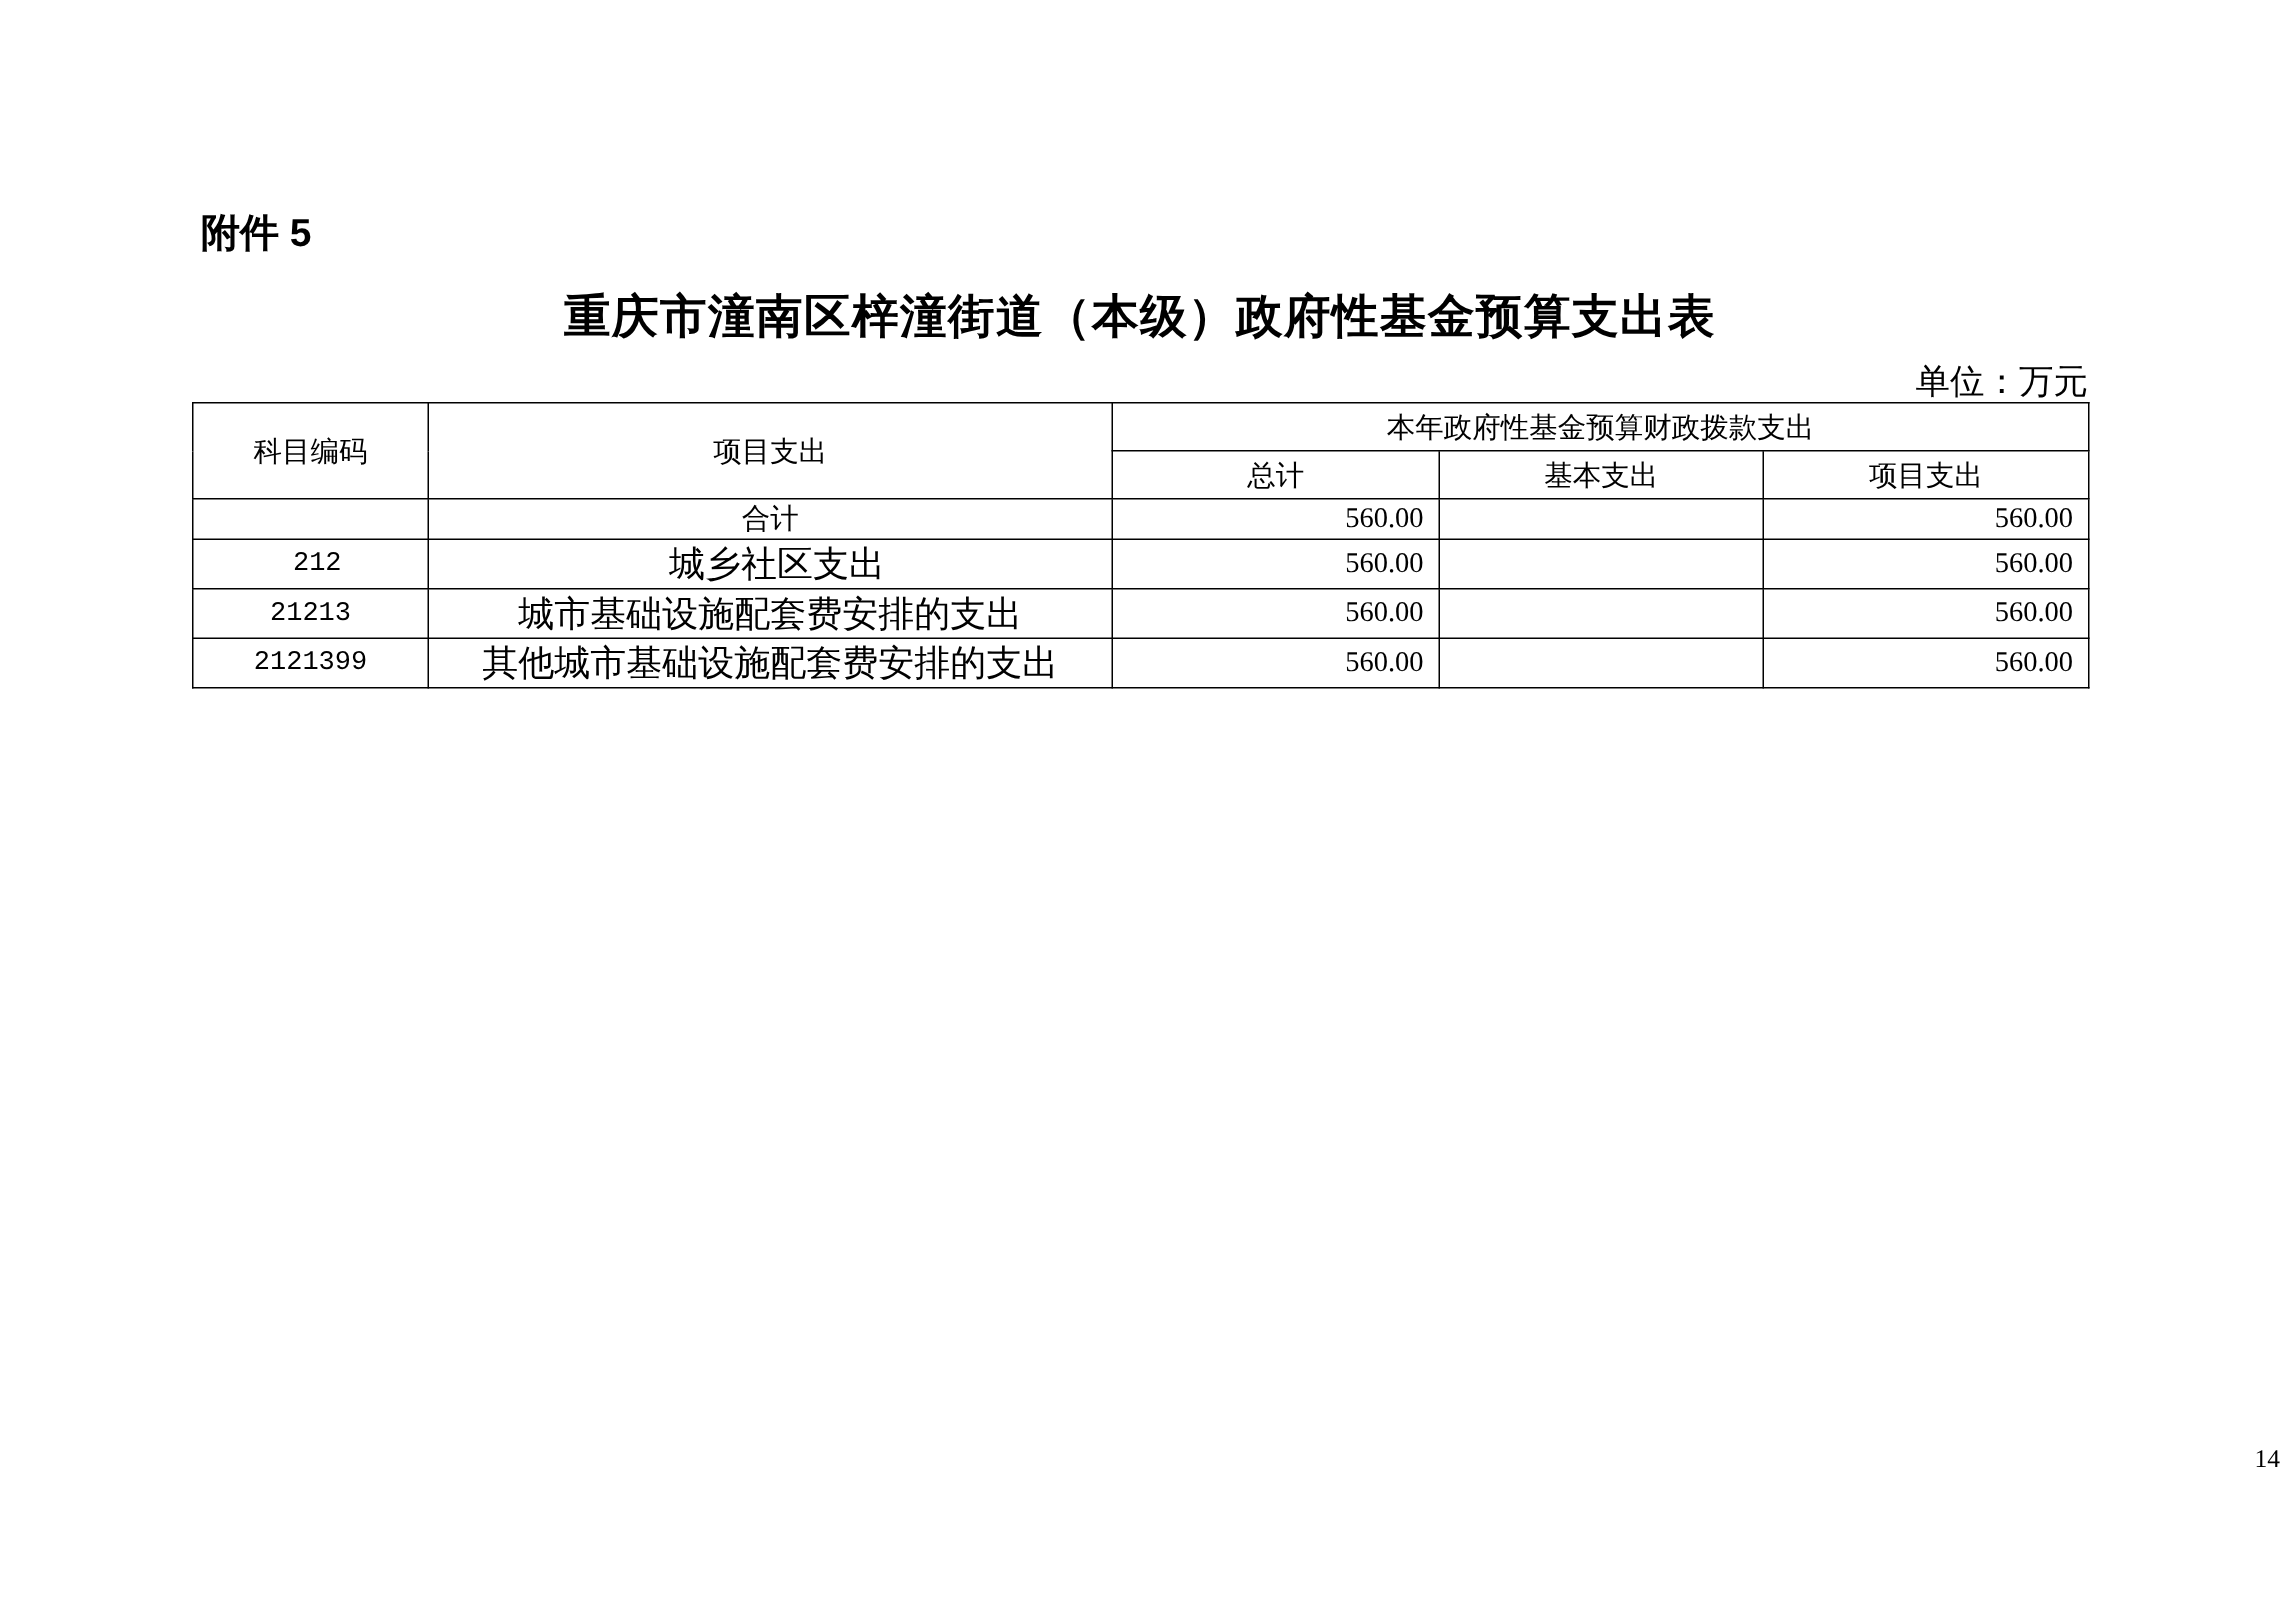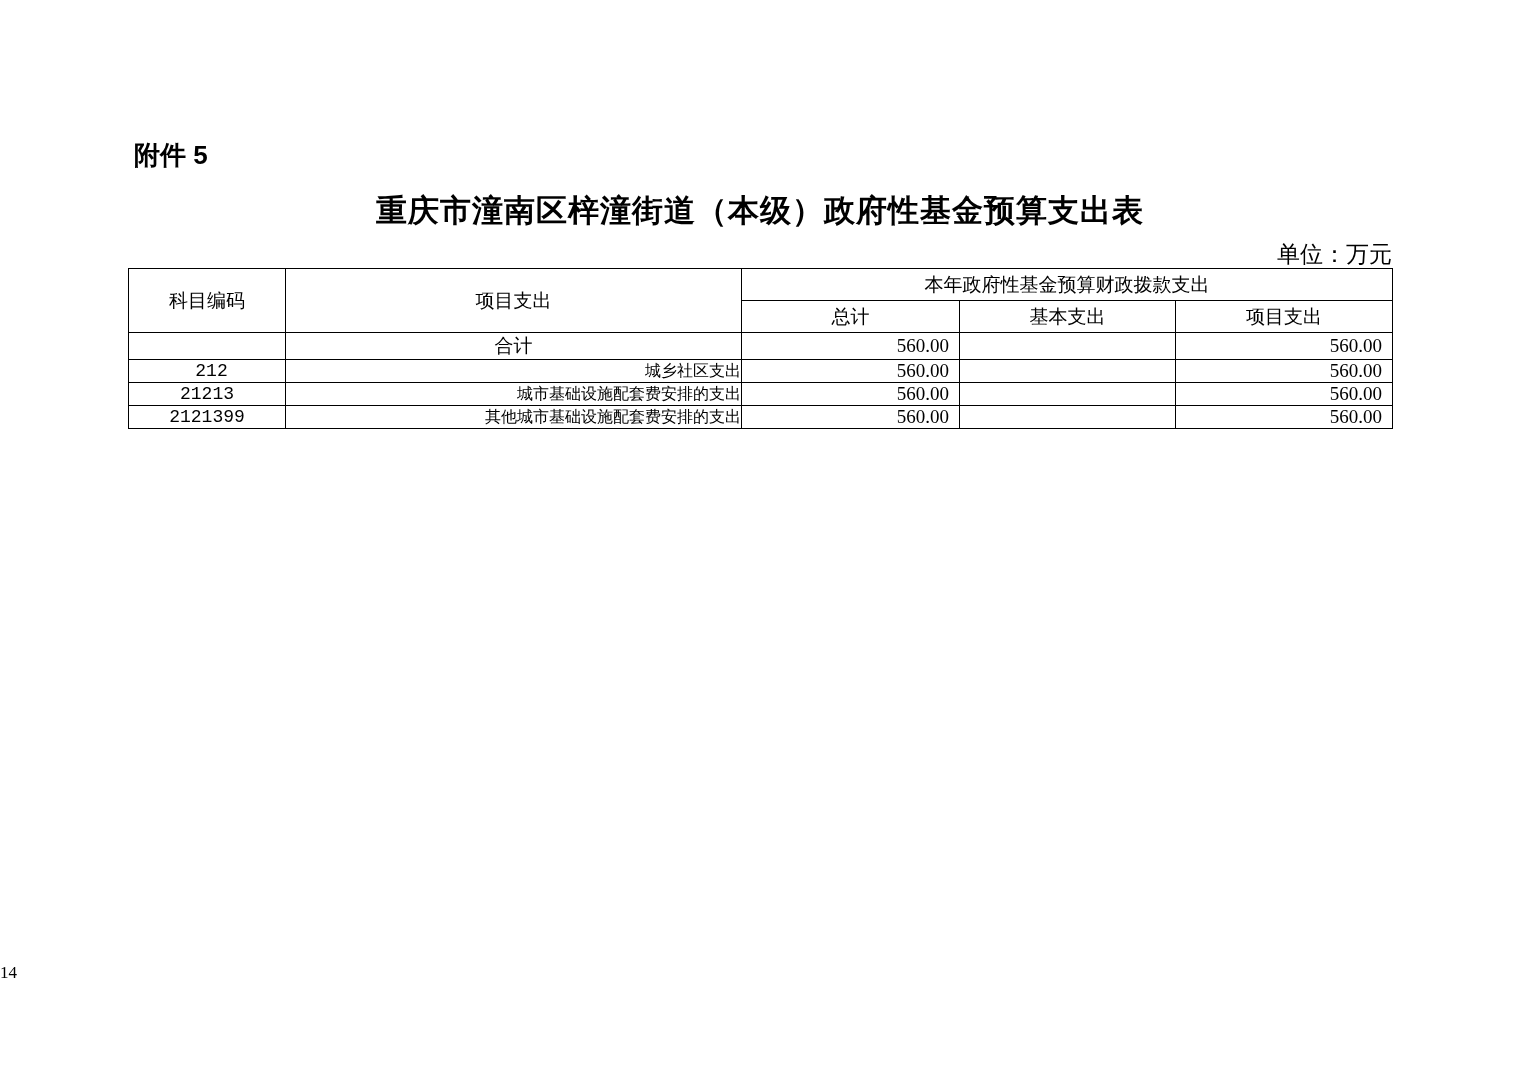--- a/index.html
+++ b/index.html
@@ -49,31 +49,31 @@
   }
   table.budget thead th { font-size: 19px; text-align: center; }
   tr.hdr-row1 { height: 32px; }
   tr.hdr-row2 { height: 32px; }
   tbody tr { height: 21px; }
   td.code-cell {
     font-family: "Liberation Mono", "DejaVu Sans Mono", monospace;
     font-size: 18px;
     text-align: center;
   }
-  td.name-cell { font-size: 16px; text-align: right; }
+  td.name-cell { font-size: 24px; text-align: center; }
   td.name-center { text-align: center; font-size: 19px; }
   td.num-cell { font-size: 19px; text-align: right; padding-right: 10px; }
   .pad-0 { padding-left: 9px; }
   .pad-1 { }
   .pad-2 { }
   .page-number {
     position: absolute;
     left: 0; top: 963px;
     width: 100%;
-    text-align: left;
+    text-align: right;
     font-size: 17px;
   }
 </style>
 </head>
 <body>
 
 <div class="attachment">附件 5</div>
 
 <h1 class="doc-title">重庆市潼南区梓潼街道（本级）政府性基金预算支出表</h1>
 

